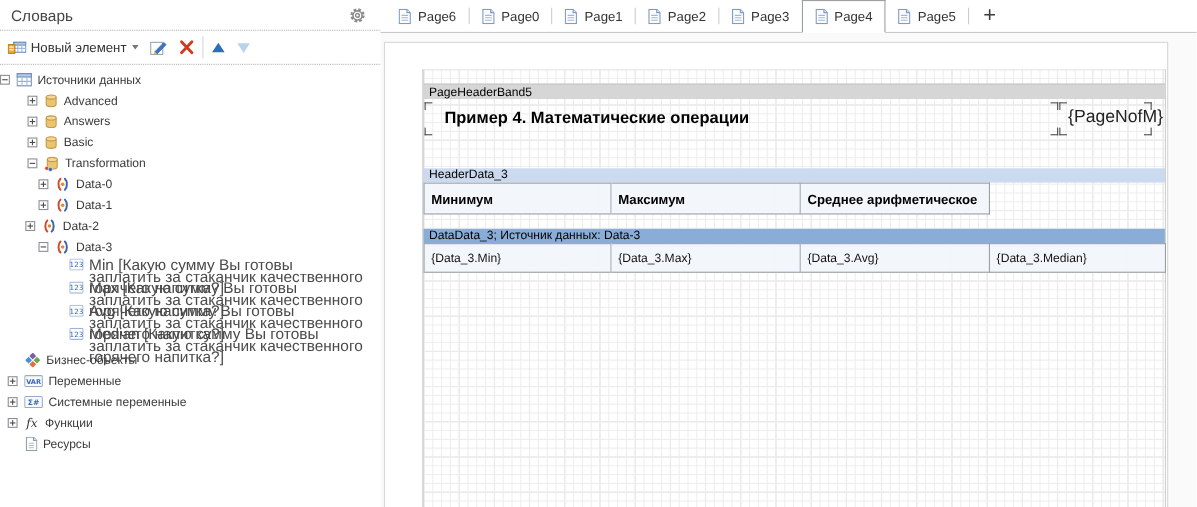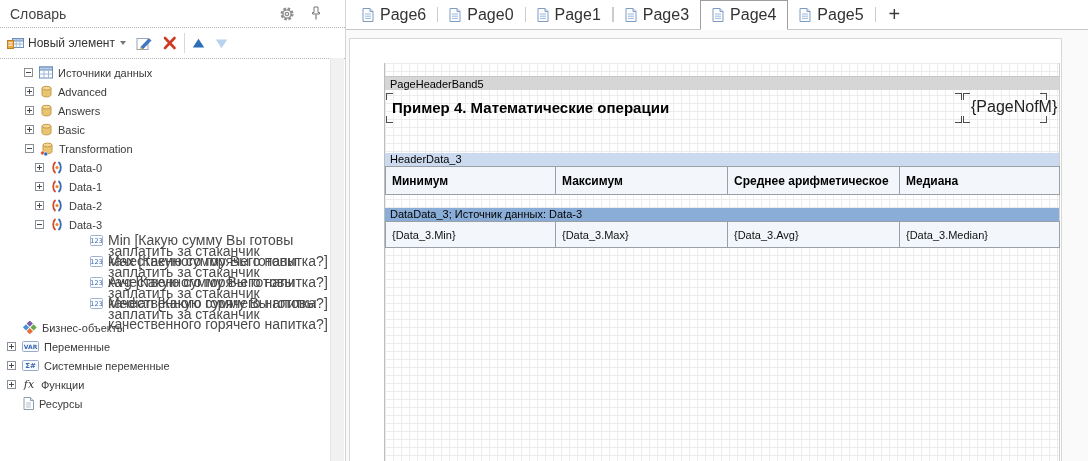--- a/index.html
+++ b/index.html
@@ -1,20 +1,20 @@
 <!DOCTYPE html>
 <html><head>
 <meta charset="utf-8">
 <style>
   html,body{margin:0;padding:0;background:#fff;}
   .screen{position:relative;width:1088px;height:461px;overflow:hidden;background:#fff;
           font-family:"Liberation Sans","DejaVu Sans",sans-serif;-webkit-font-smoothing:antialiased;}
 
   
-  .panel{position:absolute;left:0;top:0;width:346px;height:461px;background:#fff;
+  .panel{position:absolute;left:0;top:0;width:384px;height:461px;background:#fff;
          border-right:1px solid #d5d5d5;box-sizing:border-box;}
   .panel-header{height:27px;border-bottom:1px dotted #b5b5b5;display:flex;align-items:center;padding:0 10px;}
   .panel-title{font-size:14px;color:#444;flex:1;}
   .ph-icons{display:flex;align-items:center;gap:16px;padding-right:14px;}
   .panel-toolbar{height:30px;border-bottom:1px dotted #b5b5b5;display:flex;align-items:center;padding-left:7px;}
   .tb-btn{display:inline-flex;align-items:center;justify-content:center;height:24px;}
   .tb-label{font-size:12px;color:#333;margin:0 5px 0 4px;}
   .caret{width:0;height:0;border-left:3.5px solid transparent;border-right:3.5px solid transparent;
          border-top:4px solid #767676;margin-right:10px;}
   .tb-sep{width:1px;height:20px;background:#d8d8d8;margin:0 7px;}
@@ -23,30 +23,30 @@
   .tree{position:absolute;top:58px;left:0;width:331px;bottom:0;padding-top:5px;overflow:hidden;}
   .t-row{display:flex;align-items:center;height:19px;font-size:11px;color:#3a3a3a;white-space:nowrap;}
   .t-row.field{height:21px;align-items:flex-start;padding-top:1px;box-sizing:border-box;}
   .t-label{color:#3a3a3a;}
   .field .t-label{font-size:14px;line-height:10.5px;white-space:normal;width:252px;color:#4a4a4a;}
   .exp{width:9px;height:9px;box-sizing:border-box;border:1px solid #8a9097;background:#fff;
        position:relative;flex:none;margin-right:6px;}
   .exp::before{content:"";position:absolute;left:1px;top:3px;width:5px;height:1px;background:#4a4a4a;}
   .exp.plus::after{content:"";position:absolute;left:3px;top:1px;width:1px;height:5px;background:#4a4a4a;}
   .ticon{flex:none;margin-right:5px;display:inline-flex;align-items:center;}
-  .field .ticon{margin-top:0px;margin-left:27px;}
+  .field .ticon{margin-top:0px;}
   .fx{font-family:"DejaVu Serif","Liberation Serif",serif;font-style:italic;font-size:11px;color:#333;
       width:14px;display:inline-block;text-align:center;line-height:13px;}
   .scrollbar{position:absolute;top:58px;right:1px;width:14px;bottom:0;background:#f1f1f1;
              border-left:1px solid #e6e6e6;box-sizing:border-box;}
 
   
   .tabbar{position:absolute;left:346px;top:0;width:742px;height:30px;background:#fff;
           border-bottom:1px solid #c8c8c8;display:flex;align-items:stretch;box-sizing:border-box;padding-left:5px;}
-  .tab{display:flex;align-items:center;gap:6px;padding:0 11px;font-size:16px;color:#333;background:transparent;justify-content:flex-end;}
+  .tab{display:flex;align-items:center;gap:6px;padding:0 11px;font-size:12px;color:#333;background:transparent;justify-content:flex-end;}
   .tab.active{border:1px solid #9f9f9f;border-bottom:1px solid #fff;background:#fff;margin-bottom:-1px;}
   .tabsep{width:1px;height:15px;background:#ccc;align-self:center;}
   .tab-add{display:flex;align-items:center;padding:0 13px;font-size:20px;color:#3c3c3c;font-weight:400;}
 
   
   .canvas{position:absolute;left:346px;top:30px;width:742px;height:431px;background:#fafafa;overflow:hidden;}
   .page{position:absolute;left:3px;top:8px;width:713px;height:540px;background:#fff;
         border:1px solid #d8d8d8;box-sizing:border-box;}
   .design{position:absolute;left:34px;top:24px;width:674px;height:500px;
         border-left:1px solid #bdbdbd;border-right:1px solid #cfcfcf;
@@ -58,21 +58,21 @@
           linear-gradient(to bottom, #dddddd 1px, transparent 1px);
         background-size:8px 8px, 8px 8px, 32px 32px, 32px 32px;}
   .band-label{position:absolute;left:0;width:674px;height:14px;font-size:11px;line-height:14px;
         padding-left:5px;box-sizing:border-box;color:#000;}
   .bl-gray{top:13px;background:#d6d6d6;border-top:1px solid #c6c6c6;}
   .bl-light{top:90px;height:13px;line-height:13px;background:#cbdaee;}
   .bl-blue{top:145px;height:13px;line-height:13px;background:#8aadd7;}
 
   .ph-content{position:absolute;top:27px;left:0;width:674px;height:35px;}
   .title-box{position:absolute;left:1px;top:3px;width:576px;height:30px;}
-  .title-text{font-size:15px;font-weight:bold;color:#000;line-height:29px;padding-left:6px;}
+  .title-text{font-size:15px;font-weight:bold;color:#000;line-height:29px;padding-left:18px;}
   .nofm-box{position:absolute;left:578px;top:3px;width:84px;height:30px;}
   .nofm-text{font-size:16px;color:#222;line-height:27px;padding-left:8px;}
   .cnr{position:absolute;width:6px;height:6px;}
   .cnr.tl{left:0;top:0;border-left:1px solid #4d4d4d;border-top:1px solid #4d4d4d;}
   .cnr.tr{right:0;top:0;border-right:1px solid #4d4d4d;border-top:1px solid #4d4d4d;}
   .cnr.bl{left:0;bottom:0;border-left:1px solid #4d4d4d;border-bottom:1px solid #4d4d4d;}
   .cnr.br{right:0;bottom:0;border-right:1px solid #4d4d4d;border-bottom:1px solid #4d4d4d;}
 
   .grid-row{position:absolute;left:0;display:flex;}
   .hdr-row{top:103px;height:29px;}
@@ -147,21 +147,21 @@
       <span class="tb-gap"></span>
       <span class="tb-btn">
         <svg width="13" height="11" viewBox="0 0 13 11">
           <path d="M6.5 10.2 L0.8 1.4 L12.2 1.4 Z" fill="#b7d3ee"></path>
         </svg>
       </span>
     </div>
 
     <div class="tree">
 
-      <div class="t-row" style="padding-left:24px">
+      <div class="t-row" style="padding-left:0">
         <span class="exp minus"></span>
         <span class="ticon">
           <svg width="14" height="13" viewBox="0 0 14 13">
             <rect x="0.5" y="1" width="13" height="11" fill="#fff" stroke="#6b8cb8"></rect>
             <rect x="0.5" y="1" width="13" height="3" fill="#b9cfe9" stroke="#6b8cb8"></rect>
             <line x1="5" y1="1" x2="5" y2="12" stroke="#9db8d8"></line>
             <line x1="9.5" y1="1" x2="9.5" y2="12" stroke="#9db8d8"></line>
             <line x1="0.5" y1="8" x2="13.5" y2="8" stroke="#9db8d8"></line>
           </svg>
         </span>
@@ -231,21 +231,21 @@
         <span class="ticon">
           <svg width="14" height="13" viewBox="0 0 14 13">
             <path d="M5 1.5 C2.6 3.8 2.6 9.2 5 11.5" fill="none" stroke="#d04a30" stroke-width="1.8" stroke-linecap="round"></path>
             <path d="M9 1.5 C11.4 3.8 11.4 9.2 9 11.5" fill="none" stroke="#3a66b0" stroke-width="1.8" stroke-linecap="round"></path>
             <circle cx="7" cy="6.5" r="1.6" fill="#e8882a"></circle>
           </svg>
         </span>
         <span class="t-label">Data-1</span>
       </div>
 
-      <div class="t-row" style="padding-left:35px">
+      <div class="t-row" style="padding-left:23px">
         <span class="exp plus"></span>
         <span class="ticon">
           <svg width="14" height="13" viewBox="0 0 14 13">
             <path d="M5 1.5 C2.6 3.8 2.6 9.2 5 11.5" fill="none" stroke="#d04a30" stroke-width="1.8" stroke-linecap="round"></path>
             <path d="M9 1.5 C11.4 3.8 11.4 9.2 9 11.5" fill="none" stroke="#3a66b0" stroke-width="1.8" stroke-linecap="round"></path>
             <circle cx="7" cy="6.5" r="1.6" fill="#e8882a"></circle>
           </svg>
         </span>
         <span class="t-label">Data-2</span>
       </div>
@@ -388,20 +388,30 @@
       <svg width="12" height="14" viewBox="0 0 12 14">
         <path d="M1 0.5 h7 l3 3 v10 h-10 Z" fill="#fdfdfe" stroke="#7d9cc4"></path>
         <path d="M8 0.5 v3 h3" fill="#d9e5f3" stroke="#7d9cc4"></path>
         <line x1="3" y1="6" x2="9" y2="6" stroke="#9cb9dc"></line>
           <line x1="3" y1="8.2" x2="9" y2="8.2" stroke="#9cb9dc"></line>
         <line x1="3" y1="10.4" x2="9" y2="10.4" stroke="#9cb9dc"></line>
       </svg>
       <span>Page1</span>
     </div>
     <div class="tabsep"></div>
+    <div class="tab">
+      <svg width="12" height="14" viewBox="0 0 12 14">
+        <path d="M1 0.5 h7 l3 3 v10 h-10 Z" fill="#fdfdfe" stroke="#7d9cc4"></path>
+        <path d="M8 0.5 v3 h3" fill="#d9e5f3" stroke="#7d9cc4"></path>
+        <line x1="3" y1="6" x2="9" y2="6" stroke="#9cb9dc"></line>
+          <line x1="3" y1="8.2" x2="9" y2="8.2" stroke="#9cb9dc"></line>
+        <line x1="3" y1="10.4" x2="9" y2="10.4" stroke="#9cb9dc"></line>
+      </svg>
+      <span>Page2</span>
+    </div>
     <div class="tabsep"></div>
     <div class="tab">
       <svg width="12" height="14" viewBox="0 0 12 14">
         <path d="M1 0.5 h7 l3 3 v10 h-10 Z" fill="#fdfdfe" stroke="#7d9cc4"></path>
         <path d="M8 0.5 v3 h3" fill="#d9e5f3" stroke="#7d9cc4"></path>
         <line x1="3" y1="6" x2="9" y2="6" stroke="#9cb9dc"></line>
           <line x1="3" y1="8.2" x2="9" y2="8.2" stroke="#9cb9dc"></line>
         <line x1="3" y1="10.4" x2="9" y2="10.4" stroke="#9cb9dc"></line>
       </svg>
       <span>Page3</span>
@@ -462,23 +472,20 @@
         <div class="grid-row hdr-row">
           <div class="cell first w1">
             <span>Минимум</span>
           </div>
           <div class="cell w2">
             <span>Максимум</span>
           </div>
           <div class="cell w3">
             <span>Среднее арифметическое</span>
           </div>
-          <div class="cell w4">
-            <span>Медиана</span>
-          </div>
         </div>
 
         <div class="band-label bl-blue">
           <span>DataData_3; Источник данных: Data-3</span>
         </div>
         <div class="grid-row data-row">
           <div class="cell first w1">
             <span>{Data_3.Min}</span>
           </div>
           <div class="cell w2">

